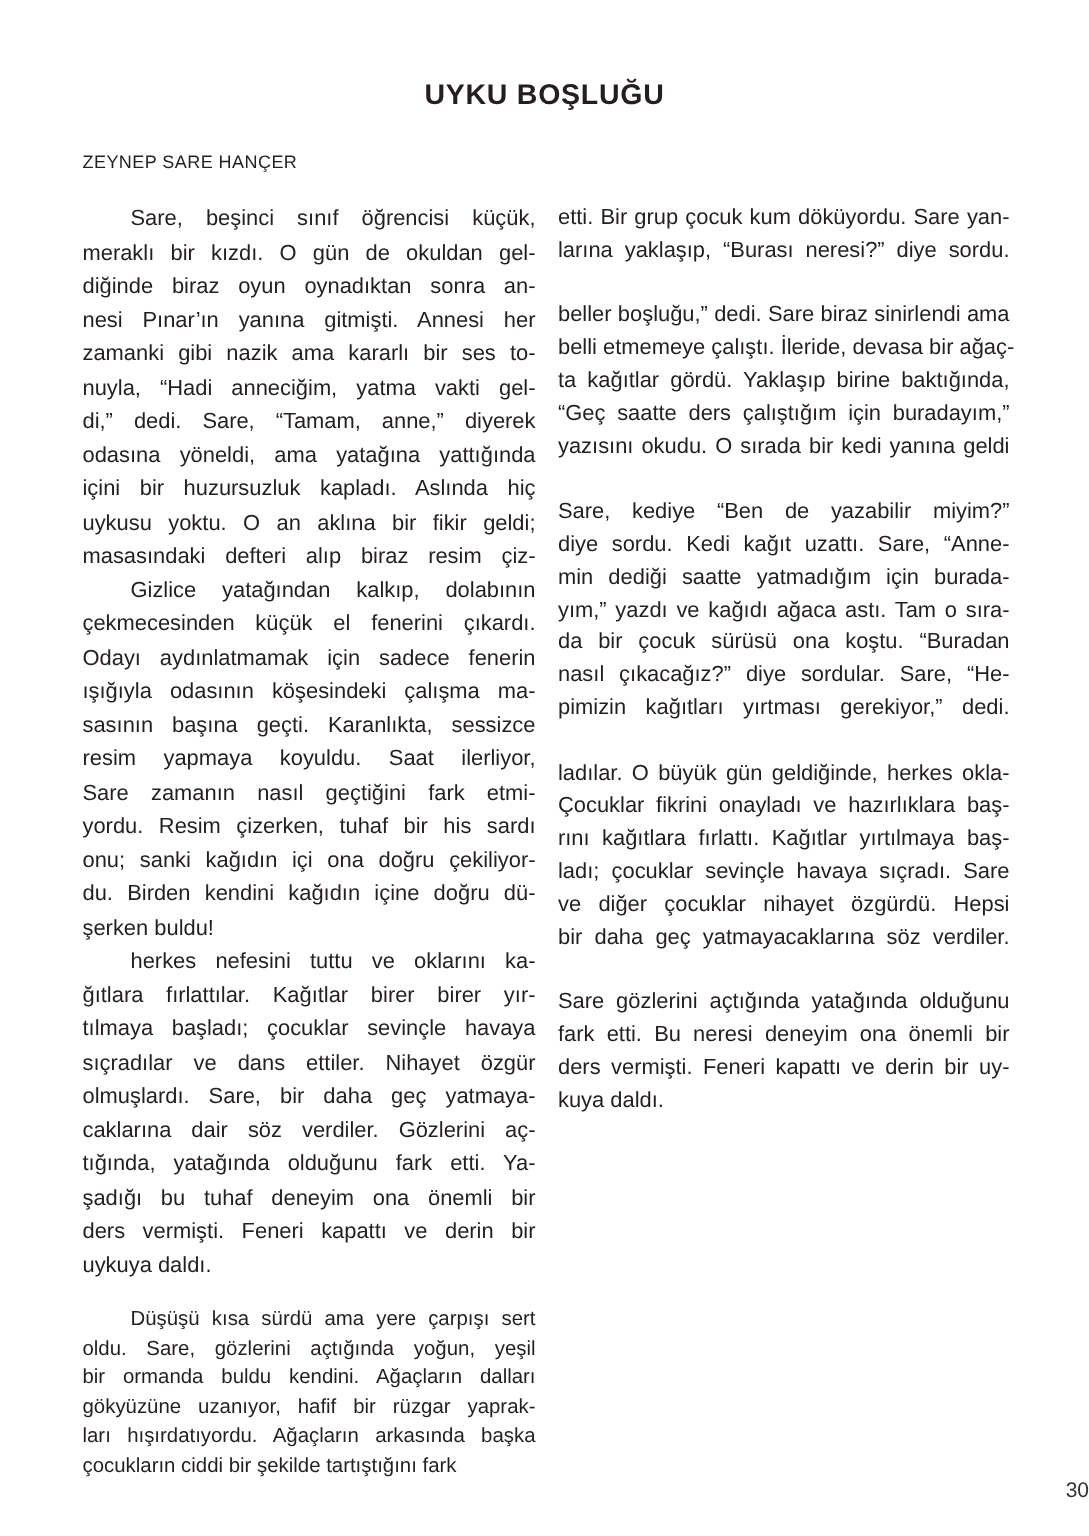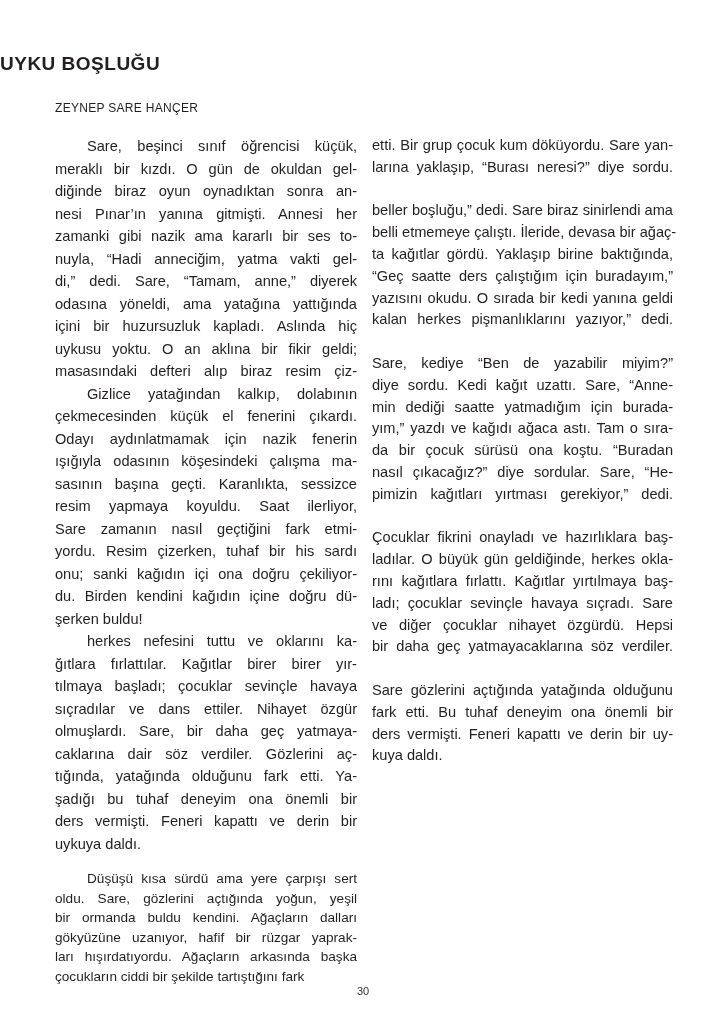--- a/index.html
+++ b/index.html
@@ -1,30 +1,30 @@
 <!DOCTYPE html>
 <html><head>
 <meta charset="utf-8">
 <style>
   html, body { margin: 0; padding: 0; background: #ffffff; }
   body { width: 726px; height: 1024px; position: relative; overflow: hidden;
          font-family: "Liberation Sans", "DejaVu Sans", sans-serif; color: #231f20; }
-  .title { position: absolute; top: 53px; left: 0; width: 726px; 
+  .title { position: absolute; top: 53px; left: 0; width: 726px; text-align: center;
            font-size: 19px; font-weight: bold; letter-spacing: 0.5px; }
   .author { position: absolute; top: 101px; left: 55px; font-size: 12px; letter-spacing: 0.3px; }
   .col { position: absolute; font-size: 14.6px; line-height: 22.5px; text-align: justify; }
   .col p { margin: 0; }
   .left { top: 135px; left: 55px; width: 302px; }
   .left p.indent { text-indent: 32px; }
   .left p.small { font-size: 13.6px; line-height: 19.6px; margin-top: 14px; }
   .right { top: 135px; left: 372px; width: 301px; line-height: 21.8px; }
   .right p.gap { margin-top: 21.8px; }
   .line { display: block; text-align: justify; text-align-last: justify; white-space: nowrap; }
   .line.last { text-align-last: left; }
-  .pagenum { position: absolute; top: 985px; left: 0; width: 726px; text-align: center; font-size: 11px; color: #333; }
+  .pagenum { position: absolute; top: 985px; left: 0; width: 726px; text-align: right; font-size: 14px; color: #333; }
 </style>
 </head>
 <body>
 
 <div class="title">UYKU BOŞLUĞU</div>
 <div class="author">ZEYNEP SARE HANÇER</div>
 
 <div class="col left">
     <p class="indent" style="text-indent: 0px;">
       <span class="line" style="padding-left: 32px;">Sare, beşinci sınıf öğrencisi küçük,</span>
@@ -35,21 +35,21 @@
       <span class="line">nuyla, “Hadi anneciğim, yatma vakti gel-</span>
       <span class="line">di,” dedi. Sare, “Tamam, anne,” diyerek</span>
       <span class="line">odasına yöneldi, ama yatağına yattığında</span>
       <span class="line">içini bir huzursuzluk kapladı. Aslında hiç</span>
       <span class="line">uykusu yoktu. O an aklına bir fikir geldi;</span>
       <span class="line">masasındaki defteri alıp biraz resim çiz-</span>
     </p>
     <p class="indent" style="text-indent: 0px;">
       <span class="line" style="padding-left: 32px;">Gizlice yatağından kalkıp, dolabının</span>
       <span class="line">çekmecesinden küçük el fenerini çıkardı.</span>
-      <span class="line">Odayı aydınlatmamak için nazik fenerin</span>
+      <span class="line">Odayı aydınlatmamak için sadece fenerin</span>
       <span class="line">ışığıyla odasının köşesindeki çalışma ma-</span>
       <span class="line">sasının başına geçti. Karanlıkta, sessizce</span>
       <span class="line">resim yapmaya koyuldu. Saat ilerliyor,</span>
       <span class="line">Sare zamanın nasıl geçtiğini fark etmi-</span>
       <span class="line">yordu. Resim çizerken, tuhaf bir his sardı</span>
       <span class="line">onu; sanki kağıdın içi ona doğru çekiliyor-</span>
       <span class="line">du. Birden kendini kağıdın içine doğru dü-</span>
       <span class="line last">şerken buldu!</span>
     </p>
     <p class="indent" style="text-indent: 0px;">
@@ -77,40 +77,39 @@
     <p>
       <span class="line">etti. Bir grup çocuk kum döküyordu. Sare yan-</span>
       <span class="line">larına yaklaşıp, “Burası neresi?” diye sordu.</span>
     </p>
     <p class="gap">
       <span class="line">beller boşluğu,” dedi. Sare biraz sinirlendi ama</span>
       <span class="line">belli etmemeye çalıştı. İleride, devasa bir ağaç-</span>
       <span class="line">ta kağıtlar gördü. Yaklaşıp birine baktığında,</span>
       <span class="line">“Geç saatte ders çalıştığım için buradayım,”</span>
       <span class="line">yazısını okudu. O sırada bir kedi yanına geldi</span>
-      <span class="line">kalan herkes pişmanlıklarını yazıyor,” dedi.</span>
     </p>
     <p class="gap">
       <span class="line">Sare, kediye “Ben de yazabilir miyim?”</span>
       <span class="line">diye sordu. Kedi kağıt uzattı. Sare, “Anne-</span>
       <span class="line">min dediği saatte yatmadığım için burada-</span>
       <span class="line">yım,” yazdı ve kağıdı ağaca astı. Tam o sıra-</span>
       <span class="line">da bir çocuk sürüsü ona koştu. “Buradan</span>
       <span class="line">nasıl çıkacağız?” diye sordular. Sare, “He-</span>
       <span class="line">pimizin kağıtları yırtması gerekiyor,” dedi.</span>
     </p>
     <p class="gap">
+      <span class="line">ladılar. O büyük gün geldiğinde, herkes okla-</span>
       <span class="line">Çocuklar fikrini onayladı ve hazırlıklara baş-</span>
-      <span class="line">ladılar. O büyük gün geldiğinde, herkes okla-</span>
       <span class="line">rını kağıtlara fırlattı. Kağıtlar yırtılmaya baş-</span>
       <span class="line">ladı; çocuklar sevinçle havaya sıçradı. Sare</span>
       <span class="line">ve diğer çocuklar nihayet özgürdü. Hepsi</span>
       <span class="line">bir daha geç yatmayacaklarına söz verdiler.</span>
     </p>
     <p class="gap">
       <span class="line">Sare gözlerini açtığında yatağında olduğunu</span>
-      <span class="line">fark etti. Bu tuhaf deneyim ona önemli bir</span>
+      <span class="line">fark etti. Bu neresi deneyim ona önemli bir</span>
       <span class="line">ders vermişti. Feneri kapattı ve derin bir uy-</span>
       <span class="line last">kuya daldı.</span>
     </p>
   </div>
 
 <div class="pagenum">30</div>
 
 </body></html>

